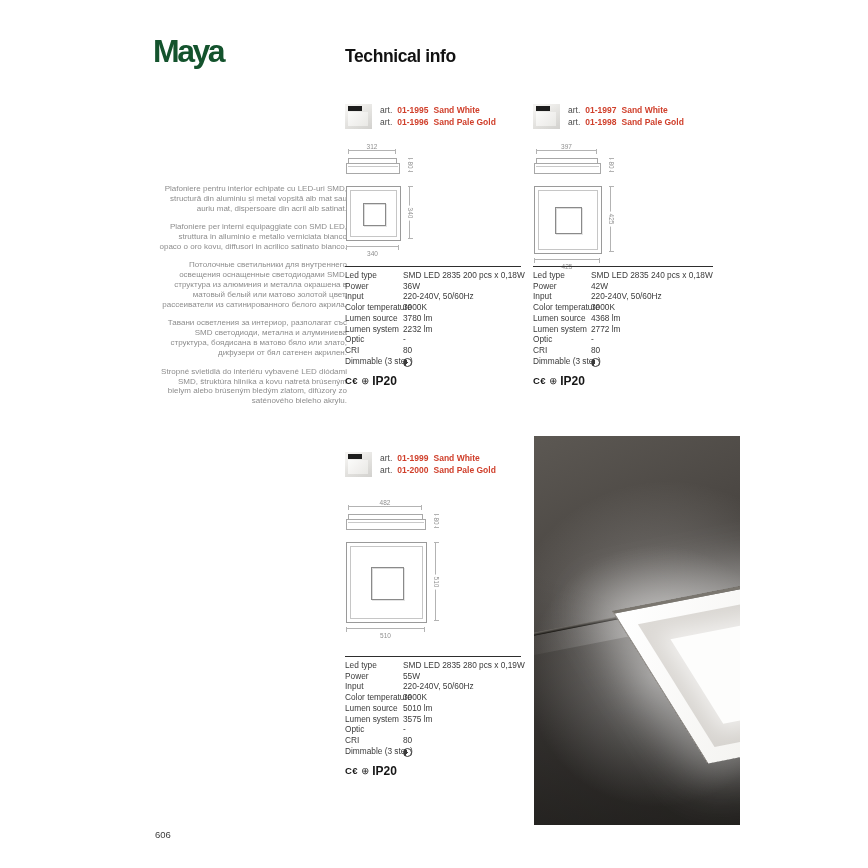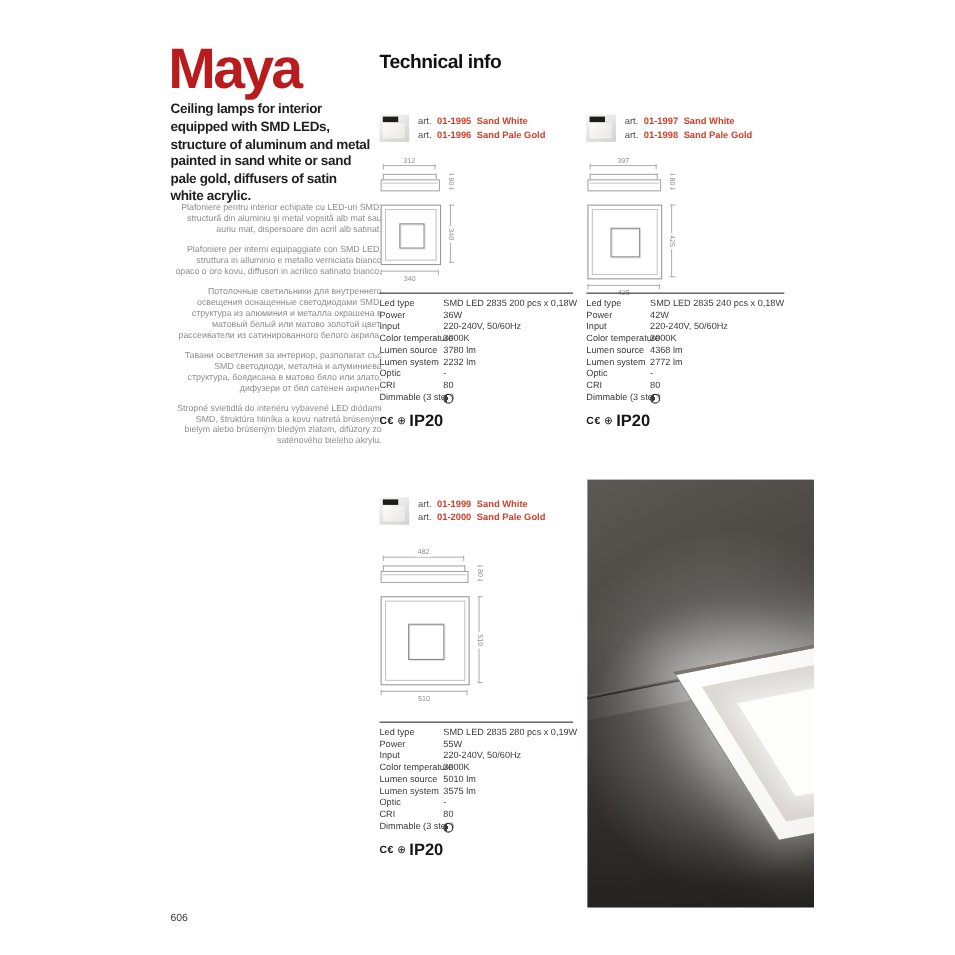--- a/index.html
+++ b/index.html
@@ -1,21 +1,21 @@
 <!DOCTYPE html>
 <html style="--accent: #d0402c;"><head>
 <meta charset="utf-8">
 <style>
   html,body{margin:0;padding:0;background:#fff;}
   #canvas{position:relative;width:868px;height:868px;background:#ffffff;overflow:hidden;
           font-family:"Liberation Sans",sans-serif;color:#222;}
 
   
-  .page-title{position:absolute;left:153px;top:33px;font-size:52px;font-weight:700;
-              letter-spacing:-2.5px;color:#b91c1c;}
+  .page-title{position:absolute;left:153px;top:33px;font-size:32px;font-weight:700;
+              letter-spacing:-2.5px;color:#14532d;}
   .section-title{position:absolute;left:345px;top:46px;font-size:17.5px;font-weight:700;
               letter-spacing:-0.4px;color:#121212;}
   .intro{position:absolute;left:155px;top:92px;width:205px;font-size:12.3px;font-weight:700;
          line-height:15.8px;letter-spacing:-0.3px;color:#1f1f1f;white-space:pre-line;}
   .descs{position:absolute;left:155px;top:184px;width:192px;}
   .descs p{margin:0 0 8.5px 0;font-size:8px;line-height:9.9px;color:#8d8d8d;text-align:right;}
   .page-number{position:absolute;left:155px;top:829px;font-size:9.5px;color:#3c3c3c;}
 
   
   .pblock{position:absolute;}
@@ -55,21 +55,21 @@
   .spec{position:absolute;font-size:8.3px;color:#3a3a3a;}
   .spec .rule{border-top:1px solid #2e2e2e;margin-bottom:3px;}
   .srow{display:flex;line-height:10.7px;}
   .slabel{flex:0 0 58px;width:58px;white-space:nowrap;}
   .sval{flex:1;white-space:nowrap;}
   .dicon{display:inline-block;width:7px;height:7px;border-radius:50%;border:1px solid #3a3a3a;
          background:conic-gradient(from 210deg,#3a3a3a 0 130deg,#ffffff 0);margin-top:2px;}
   .certs{margin-top:7px;display:flex;align-items:center;}
   .ce{font-weight:700;font-size:9.5px;letter-spacing:.5px;color:#161616;}
   .cmark{font-size:9.5px;margin:0 3px;color:#161616;}
-  .ip{font-weight:700;font-size:15px;color:#161616;}
+  .ip{font-weight:700;font-size:12px;color:#161616;}
 
   
   .photo{position:absolute;left:534px;top:436px;width:206px;height:389px;overflow:hidden;
          background:linear-gradient(155deg,#5c5853 0%,#4c4844 30%,#3b3835 62%,#2b2926 100%);}
   .photo .vignette{position:absolute;inset:0;background:linear-gradient(200deg,rgba(0,0,0,0) 45%,rgba(0,0,0,.28) 100%);}
   .photo .beam{position:absolute;left:-40px;top:50px;width:260px;height:150px;
          background:radial-gradient(ellipse at 60% 95%,rgba(255,255,255,.30),rgba(255,255,255,0) 70%);
          transform:rotate(-11deg);}
   .photo .glow1{position:absolute;left:-30px;top:110px;width:280px;height:260px;
          background:radial-gradient(circle at 55% 50%,rgba(255,255,255,.42),rgba(255,255,255,0) 65%);}
@@ -84,26 +84,20 @@
   .lamp .in1{position:absolute;inset:15px;background:linear-gradient(135deg,#dddad6,#cfccc7);}
   .lamp .in2{position:absolute;inset:36px;background:#fdfdfc;box-shadow:0 0 20px 8px rgba(255,255,255,.6);}
 </style>
 </head>
 <body>
 
 <div id="canvas">
 
   <div class="page-title">Maya</div>
   <div class="section-title">Technical info</div>
-  <div class="intro">Ceiling lamps for interior
-equipped with SMD LEDs,
-structure of aluminum and metal
-painted in sand white or sand
-pale gold, diffusers of satin
-white acrylic.</div>
 
   <div class="descs">
 
   <p class="desc">Plafoniere pentru interior echipate cu LED-uri SMD, structură din aluminiu și metal vopsită alb mat sau auriu mat, dispersoare din acril alb satinat.</p>
       <p class="desc">Plafoniere per interni equipaggiate con SMD LED, struttura in alluminio e metallo verniciata bianco opaco o oro kovu, diffusori in acrilico satinato bianco.</p>
       <p class="desc">Потолочные светильники для внутреннего освещения оснащенные светодиодами SMD, структура из алюминия и металла окрашена в матовый белый или матово золотой цвет, рассеиватели из сатинированного белого акрила.</p>
       <p class="desc">Тавани осветления за интериор, разполагат със SMD светодиоди, метална и алуминиева структура, боядисана в матово бяло или злато, дифузери от бял сатенен акрилен.</p>
       <p class="desc">Stropné svietidlá do interiéru vybavené LED diódami SMD, štruktúra hliníka a kovu natretá brúseným bielym alebo brúseným bledým zlatom, difúzory zo saténového bieleho akrylu.</p>
     </div>
 

